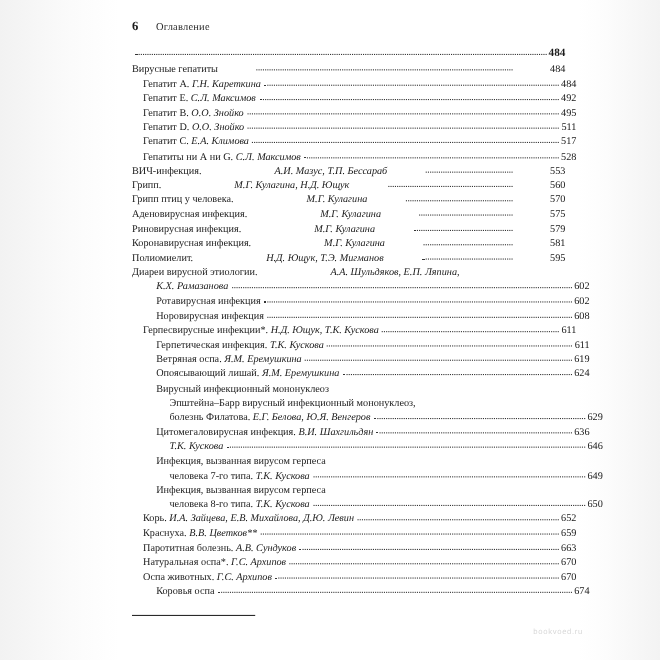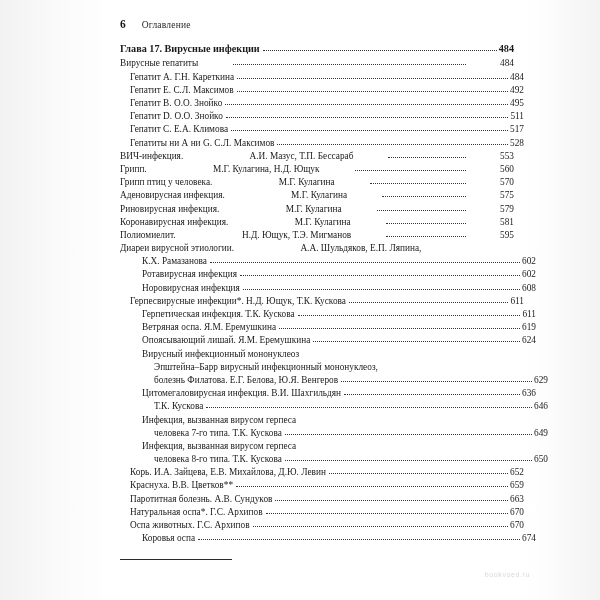--- a/index.html
+++ b/index.html
@@ -90,21 +90,21 @@
     font-weight: bold;
     font-size: 10.2px;
     margin-top: 2px;
     margin-bottom: 1px;
   }
   .chapter .dots { border-bottom: 1px dotted #333; }
   .lvl1 { padding-left: 0px; gap: 32px; }
   .lvl2 { padding-left: 10px; }
   .lvl3 { padding-left: 22px; }
   .lvl4 { padding-left: 34px; }
-  .au { }
+  .au { font-style: italic; }
   .notes {
     margin-top: 14px;
     font-size: 8.3px;
     line-height: 1.45;
   }
   .notes .rule {
     width: 112px;
     border-top: 1px solid #2a2a2a;
     margin-bottom: 5px;
   }
@@ -126,21 +126,20 @@
   <div class="page-inner">
 
     <div class="runhead">
       <span class="folio">6</span>
       <span class="runtitle">Оглавление</span>
     </div>
 
     <div class="toc">
 
       <div class="entry chapter">
-        <span class="txt">Глава 17. Вирусные инфекции</span>
         <span class="dots"></span>
         <span class="pg">484</span>
       </div>
 
       <div class="entry lvl1">
         <span class="txt">Вирусные гепатиты</span>
         <span class="dots"></span>
         <span class="pg">484</span>
       </div>
 

